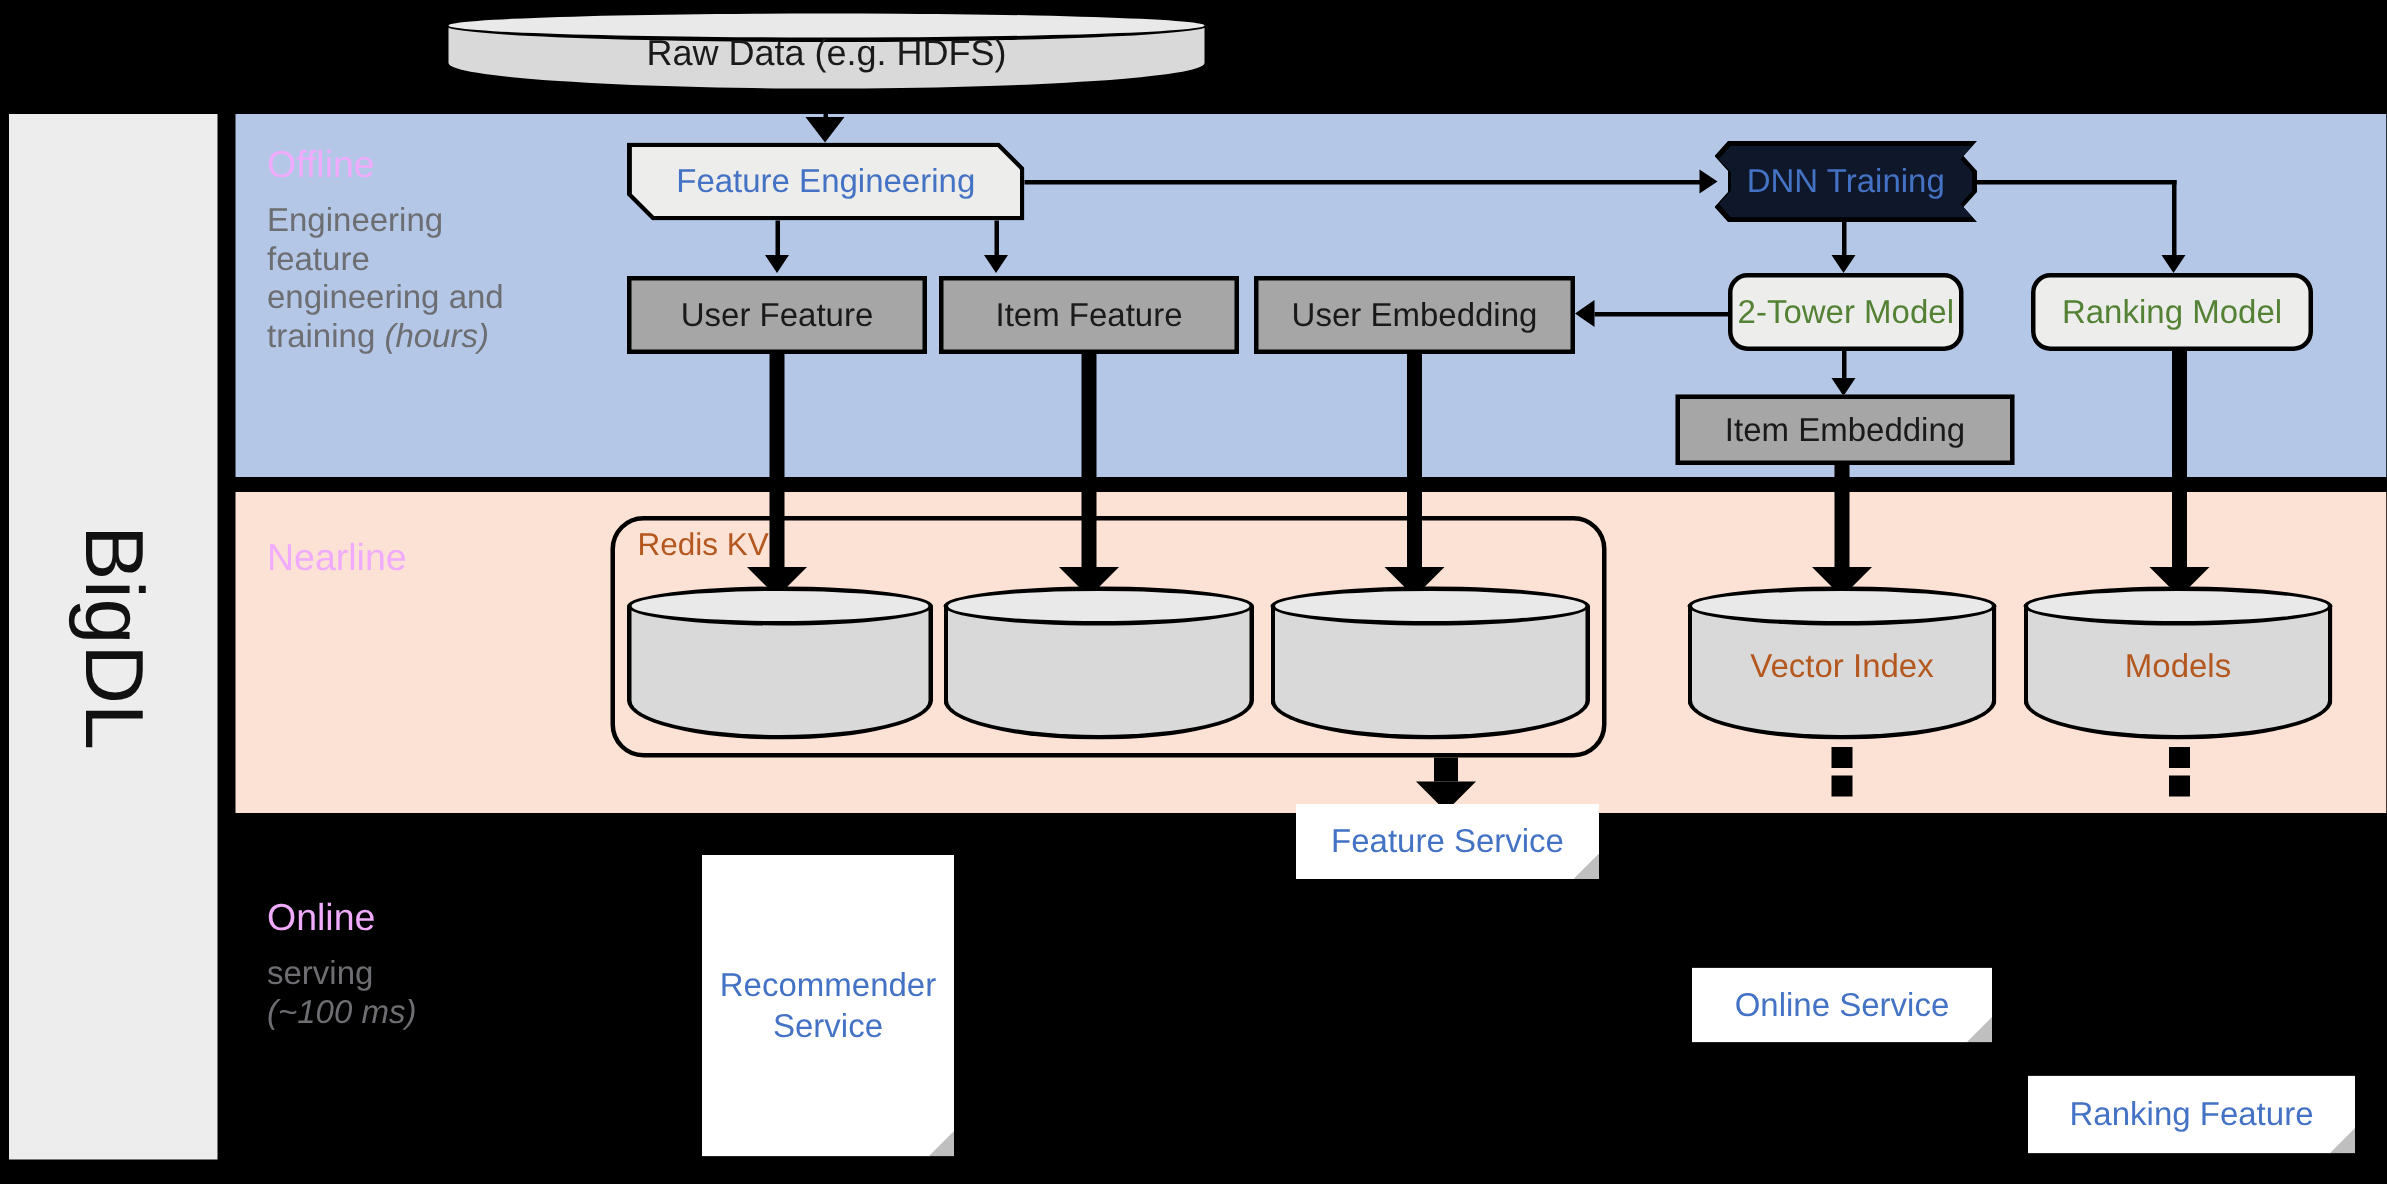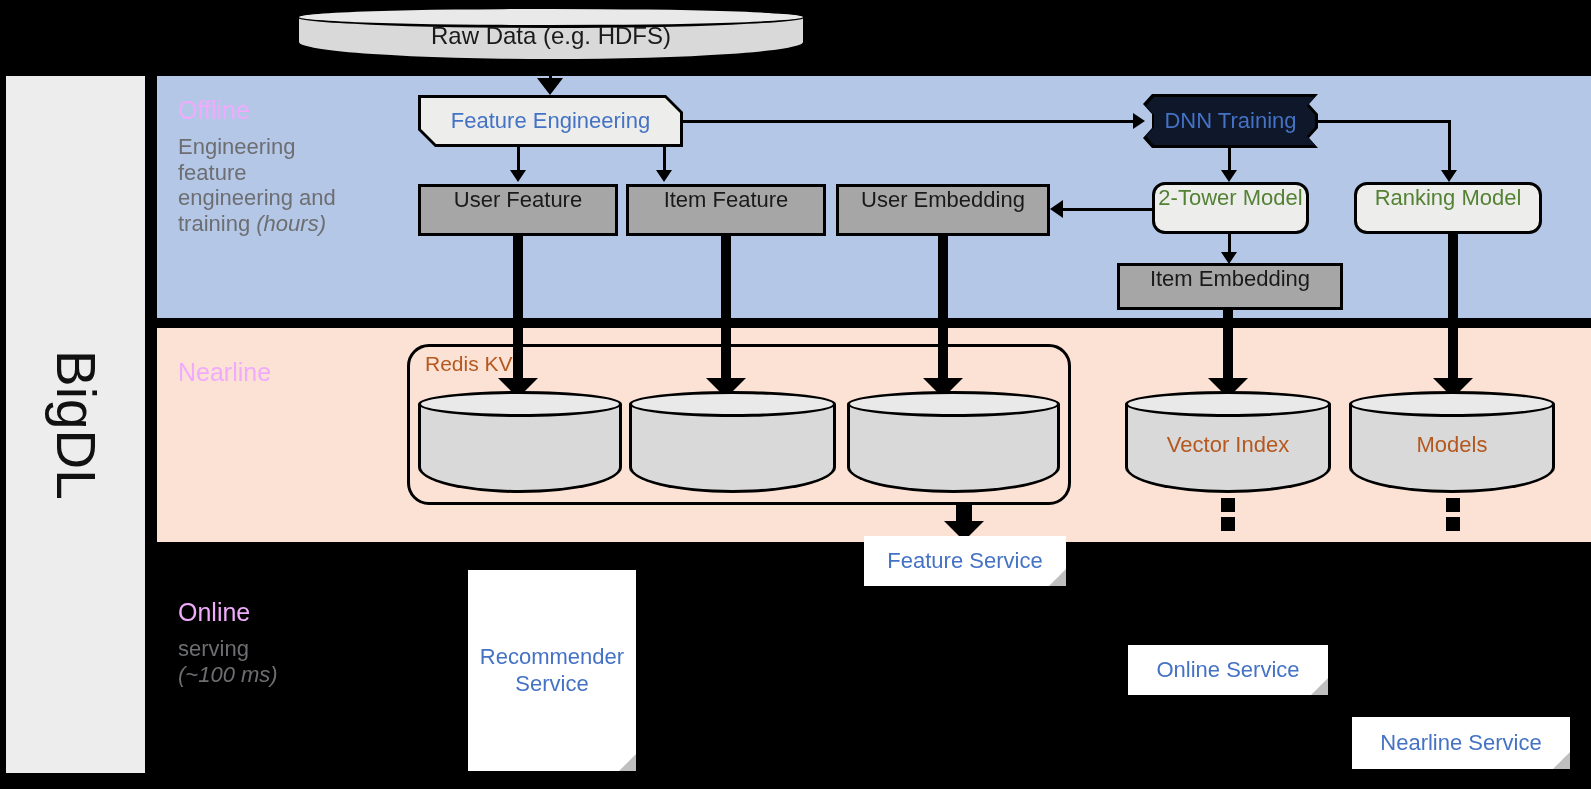--- a/index.html
+++ b/index.html
@@ -34,21 +34,21 @@
   
   .band-label { position: absolute; width: 215px; }
   .band-title {
     color: #f0abfc; font-size: 25px; font-weight: 400;
     margin-bottom: 9px; white-space: nowrap;
   }
   .band-desc { color: #6d6e71; font-size: 22px; line-height: 1.16; }
   .band-desc .it { font-style: italic; }
 
   
-  .node { position: absolute; display: flex; align-items: flex-start; justify-content: center; text-align: center; }
+  .node { position: absolute; display: flex; align-items: center; justify-content: center; text-align: center; }
 
   
   .graybox {
     background: #a6a6a6; border: 3px solid #000;
     color: #1a1a1a; font-size: 22px;
   }
   
   .lightbox {
     background: #ededeb; border: 3px solid #000;
     font-size: 22px;
@@ -349,16 +349,16 @@
 
   <div class="doc" style="left:1128px; top:645px; width:200px; height:50px;">
     <div class="sheet"></div>
     <div class="fold"></div>
     <div class="label">Online Service</div>
   </div>
 
   <div class="doc" style="left:1352px; top:717px; width:218px; height:52px;">
     <div class="sheet"></div>
     <div class="fold"></div>
-    <div class="label">Nearline Service</div>
+    <div class="label">Ranking Feature</div>
   </div>
 
 </div>
 
 </body></html>

